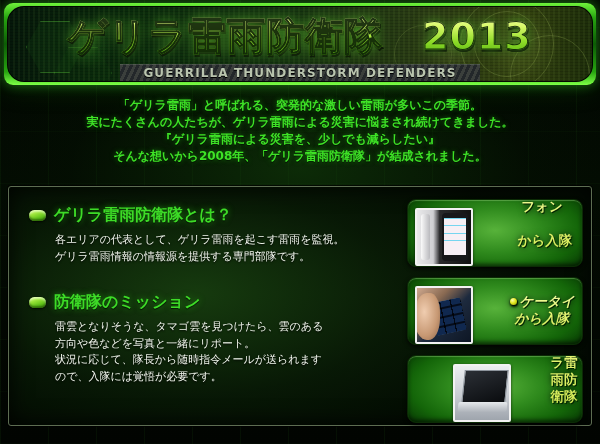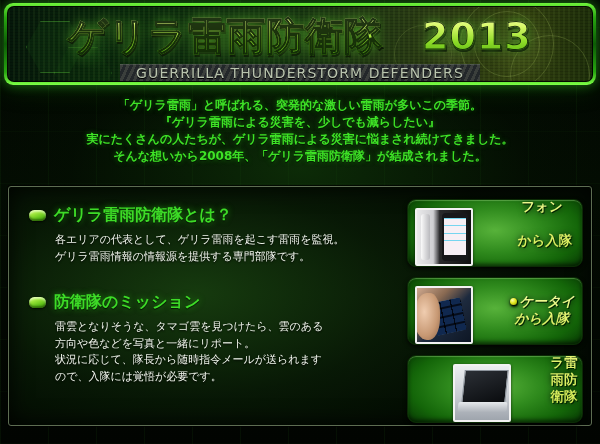--- a/index.html
+++ b/index.html
@@ -32,21 +32,21 @@
     border-radius: 9px;
     padding: 3px;
     box-sizing: border-box;
     background: linear-gradient(180deg, #6ef23a 0%, #27a510 18%, #0c5c05 50%, #27a510 84%, #7dff46 100%);
     box-shadow: 0 0 12px rgba(60,220,40,0.45), 0 0 28px rgba(40,160,25,0.25);
   }
   .banner-inner {
     position: relative;
     width: 100%;
     height: 100%;
-    border-radius: 7px;
+    border-radius: 17px;
     overflow: hidden;
     background:
       radial-gradient(circle 58px at 88% 52%, rgba(120,150,60,0.30) 0%, rgba(60,80,25,0.12) 60%, rgba(0,0,0,0) 72%),
       radial-gradient(circle 40px at 76% 55%, rgba(150,175,80,0.18) 0%, rgba(0,0,0,0) 70%),
       radial-gradient(circle 36px at 14% 50%, rgba(70,190,50,0.22) 0%, rgba(0,0,0,0) 72%),
       linear-gradient(90deg, #05170a 0%, #0a2a0c 22%, #143310 48%, #2a3a14 72%, #32400f 88%, #1c2c0a 100%);
     border: 1px solid rgba(0,0,0,0.85);
     box-sizing: border-box;
   }
   .banner-tex {
@@ -94,22 +94,22 @@
     width: 360px;
     height: 16px;
     background: repeating-linear-gradient(115deg, #3b3f3c 0 3px, #23272a 3px 6px);
     border-top: 1px solid rgba(150,170,140,0.25);
     border-bottom: 1px solid rgba(0,0,0,0.6);
     display: flex;
     align-items: center;
     justify-content: center;
   }
   .banner-sub {
-    font-size: 14px;
-    font-weight: normal;
+    font-size: 12px;
+    font-weight: bold;
     letter-spacing: 1.1px;
     color: #b9c4ae;
     text-shadow: 0 1px 0 #000;
     white-space: nowrap;
   }
 
   
   .intro {
     position: absolute;
     left: 0; right: 0;
@@ -272,22 +272,22 @@
       <div class="banner-title">ゲリラ雷雨防衛隊　2013</div>
 
       <div class="banner-sub-wrap">
         <div class="banner-sub">GUERRILLA THUNDERSTORM DEFENDERS</div>
       </div>
     </div>
   </div>
 
   <div class="intro">
     <div>「ゲリラ雷雨」と呼ばれる、突発的な激しい雷雨が多いこの季節。</div>
+    <div>実にたくさんの人たちが、ゲリラ雷雨による災害に悩まされ続けてきました。</div>
     <div>『ゲリラ雷雨による災害を、少しでも減らしたい』</div>
-    <div>実にたくさんの人たちが、ゲリラ雷雨による災害に悩まされ続けてきました。</div>
     <div>そんな想いから2008年、「ゲリラ雷雨防衛隊」が結成されました。</div>
   </div>
 
   <div class="panel">
 
     <div class="section sec1">
       <div class="sec-head">
         <span class="bullet"></span>
         <span class="sec-title">ゲリラ雷雨防衛隊とは？</span>
       </div>

